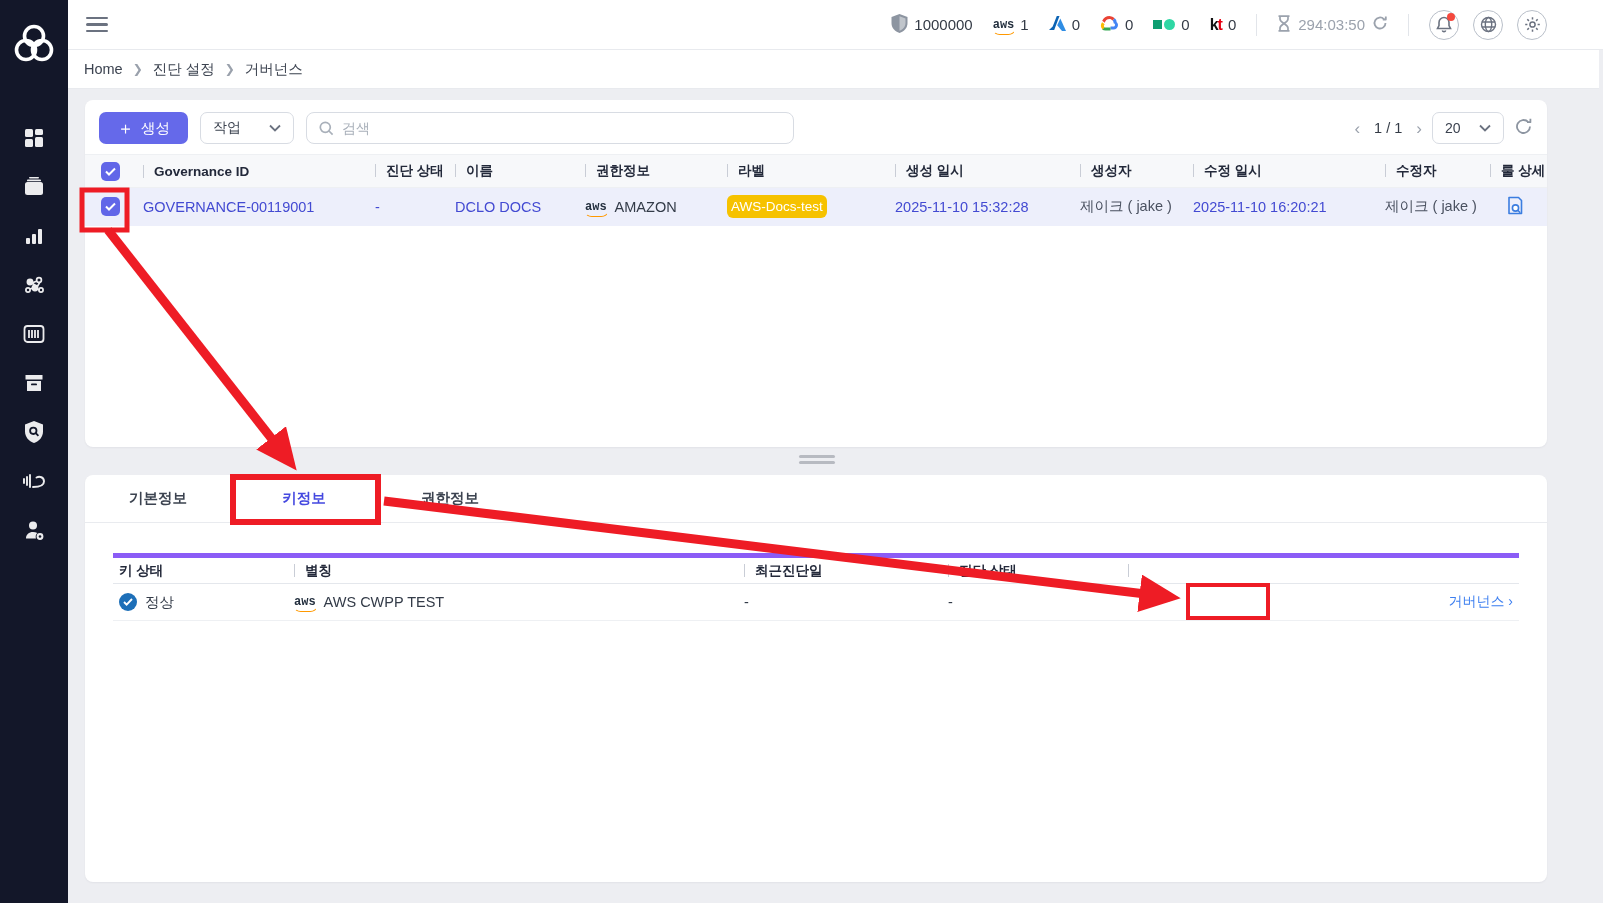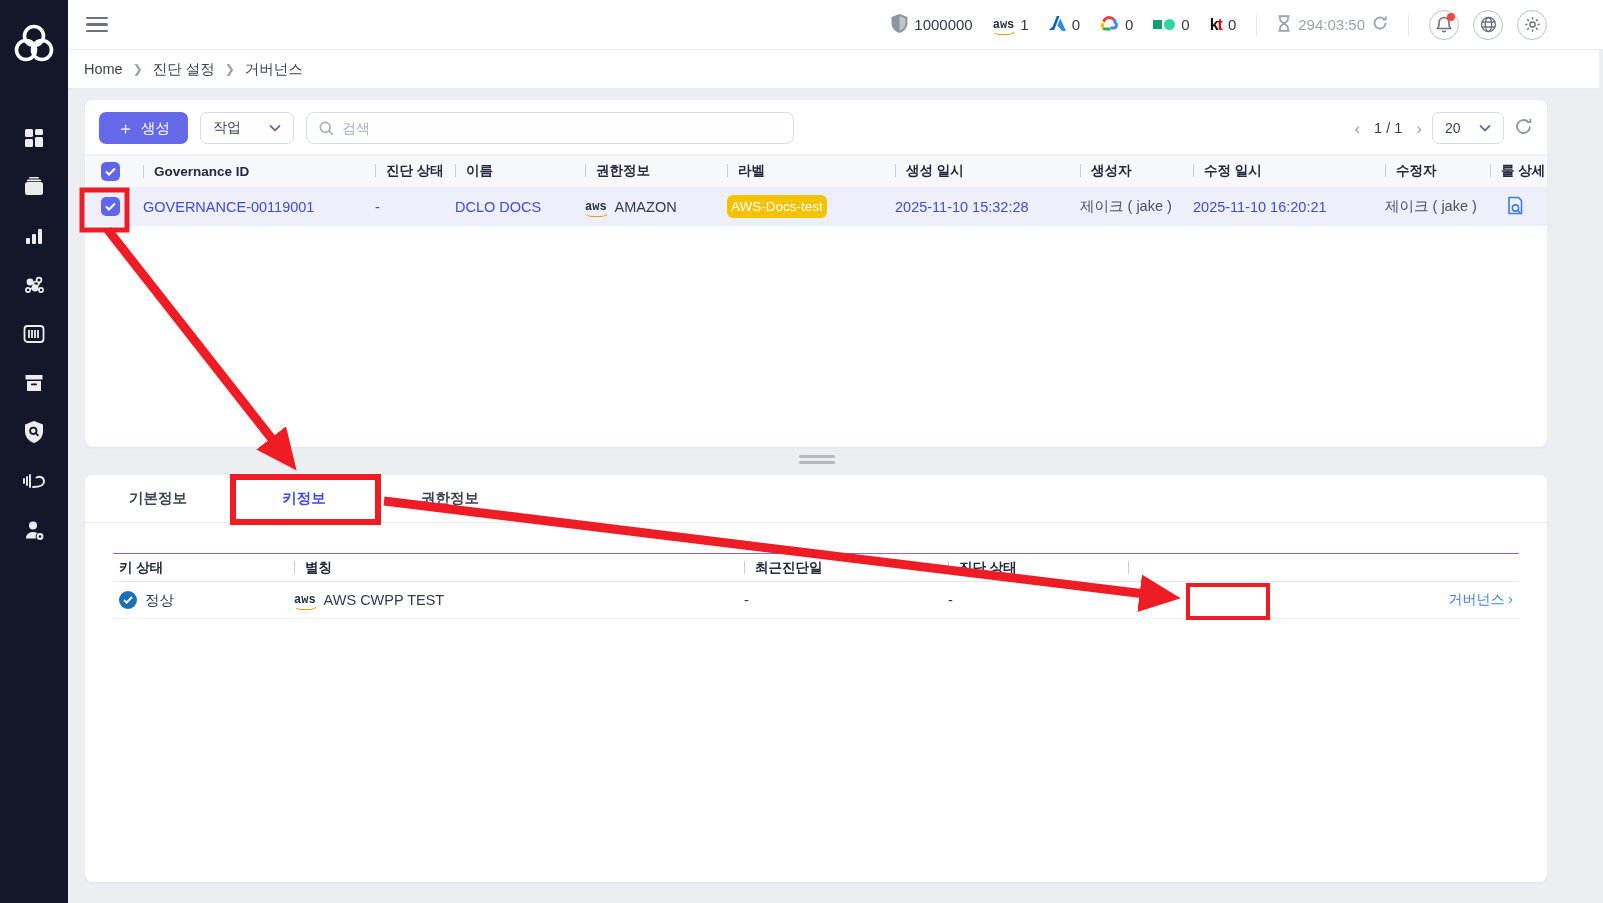--- a/index.html
+++ b/index.html
@@ -72,21 +72,21 @@
 
   
   .tabs { display:flex; border-bottom:1px solid #e9ebef; height:48px; }
   .tab { width:146px; display:flex; align-items:center; justify-content:center; font-size:14.5px; color:#3c4350; cursor:pointer; position:relative; font-weight:700; }
   .tab.active { color:#4549e0; }
   .tab.active::after { content:""; position:absolute; left:0; right:0; bottom:-1px; height:3px; background:#4549e0; }
 
   
   .key-wrap { padding:30px 28px 0 28px; }
   table.keyt { width:100%; border-collapse:collapse; table-layout:fixed; }
-  table.keyt th { height:28px; font-size:13.5px; color:#23293a; text-align:left; font-weight:700; border-top:1px solid #8b5cf6; border-bottom:1px solid #e4e7ec; padding:0 6px; white-space:nowrap; }
+  table.keyt th { height:28px; font-size:13.5px; color:#23293a; text-align:left; font-weight:700; border-top:5px solid #8b5cf6; border-bottom:1px solid #e4e7ec; padding:0 6px; white-space:nowrap; }
   table.keyt th .hsep { display:inline-block; width:1px; height:13px; background:#c9cdd6; margin-right:10px; vertical-align:-2px; }
   table.keyt td { height:37px; font-size:14.5px; color:#333b48; padding:0 6px; border-bottom:1px solid #eef0f3; white-space:nowrap; }
   .status-ok { display:flex; align-items:center; gap:8px; }
   .ok-circle { width:18px; height:18px; border-radius:50%; background:#1d6fb8; display:inline-flex; align-items:center; justify-content:center; }
   .link-diag { color:#3d7ff0; font-size:14px; cursor:pointer; text-decoration:none; }
   .cell-right { text-align:right; }
 
   
   .annot { position:absolute; left:0; top:0; width:1603px; height:903px; z-index:60; pointer-events:none; }
 </style>

